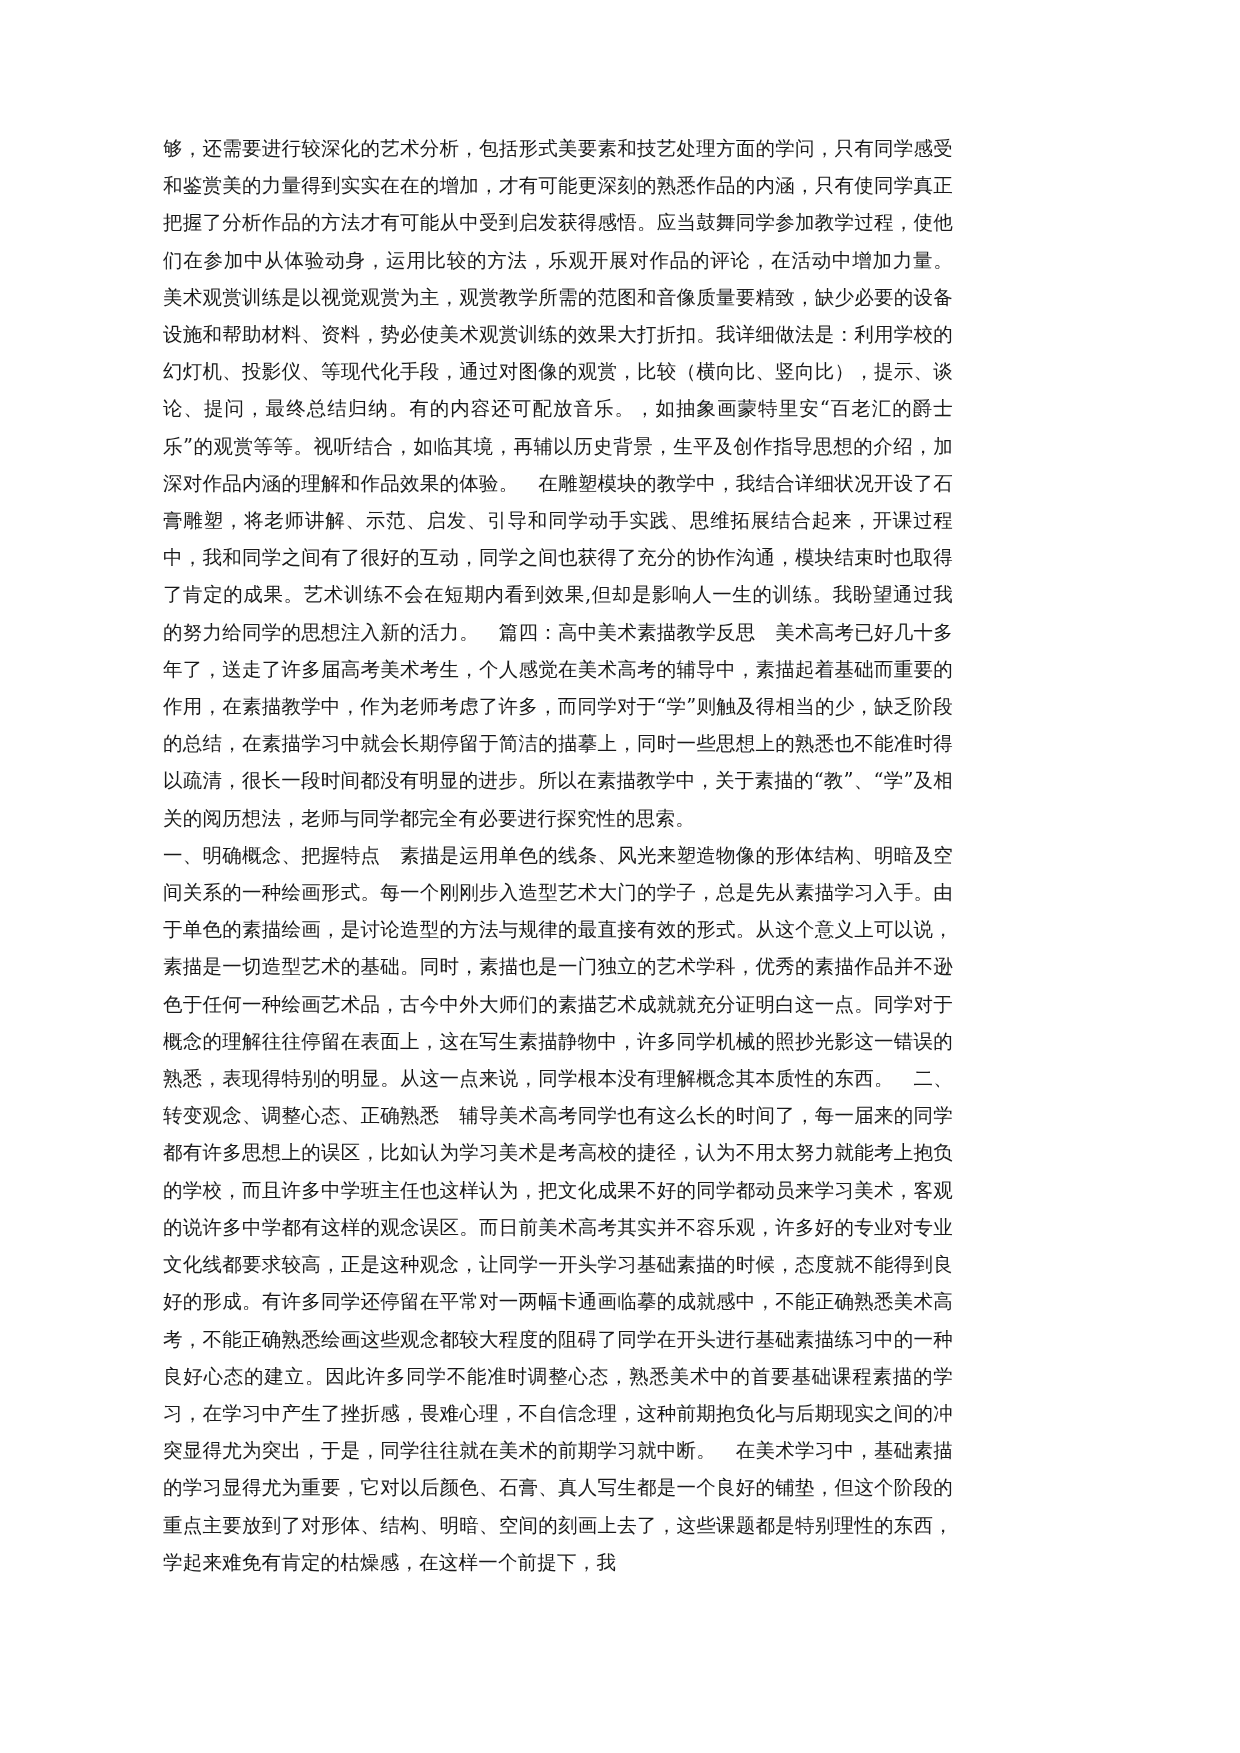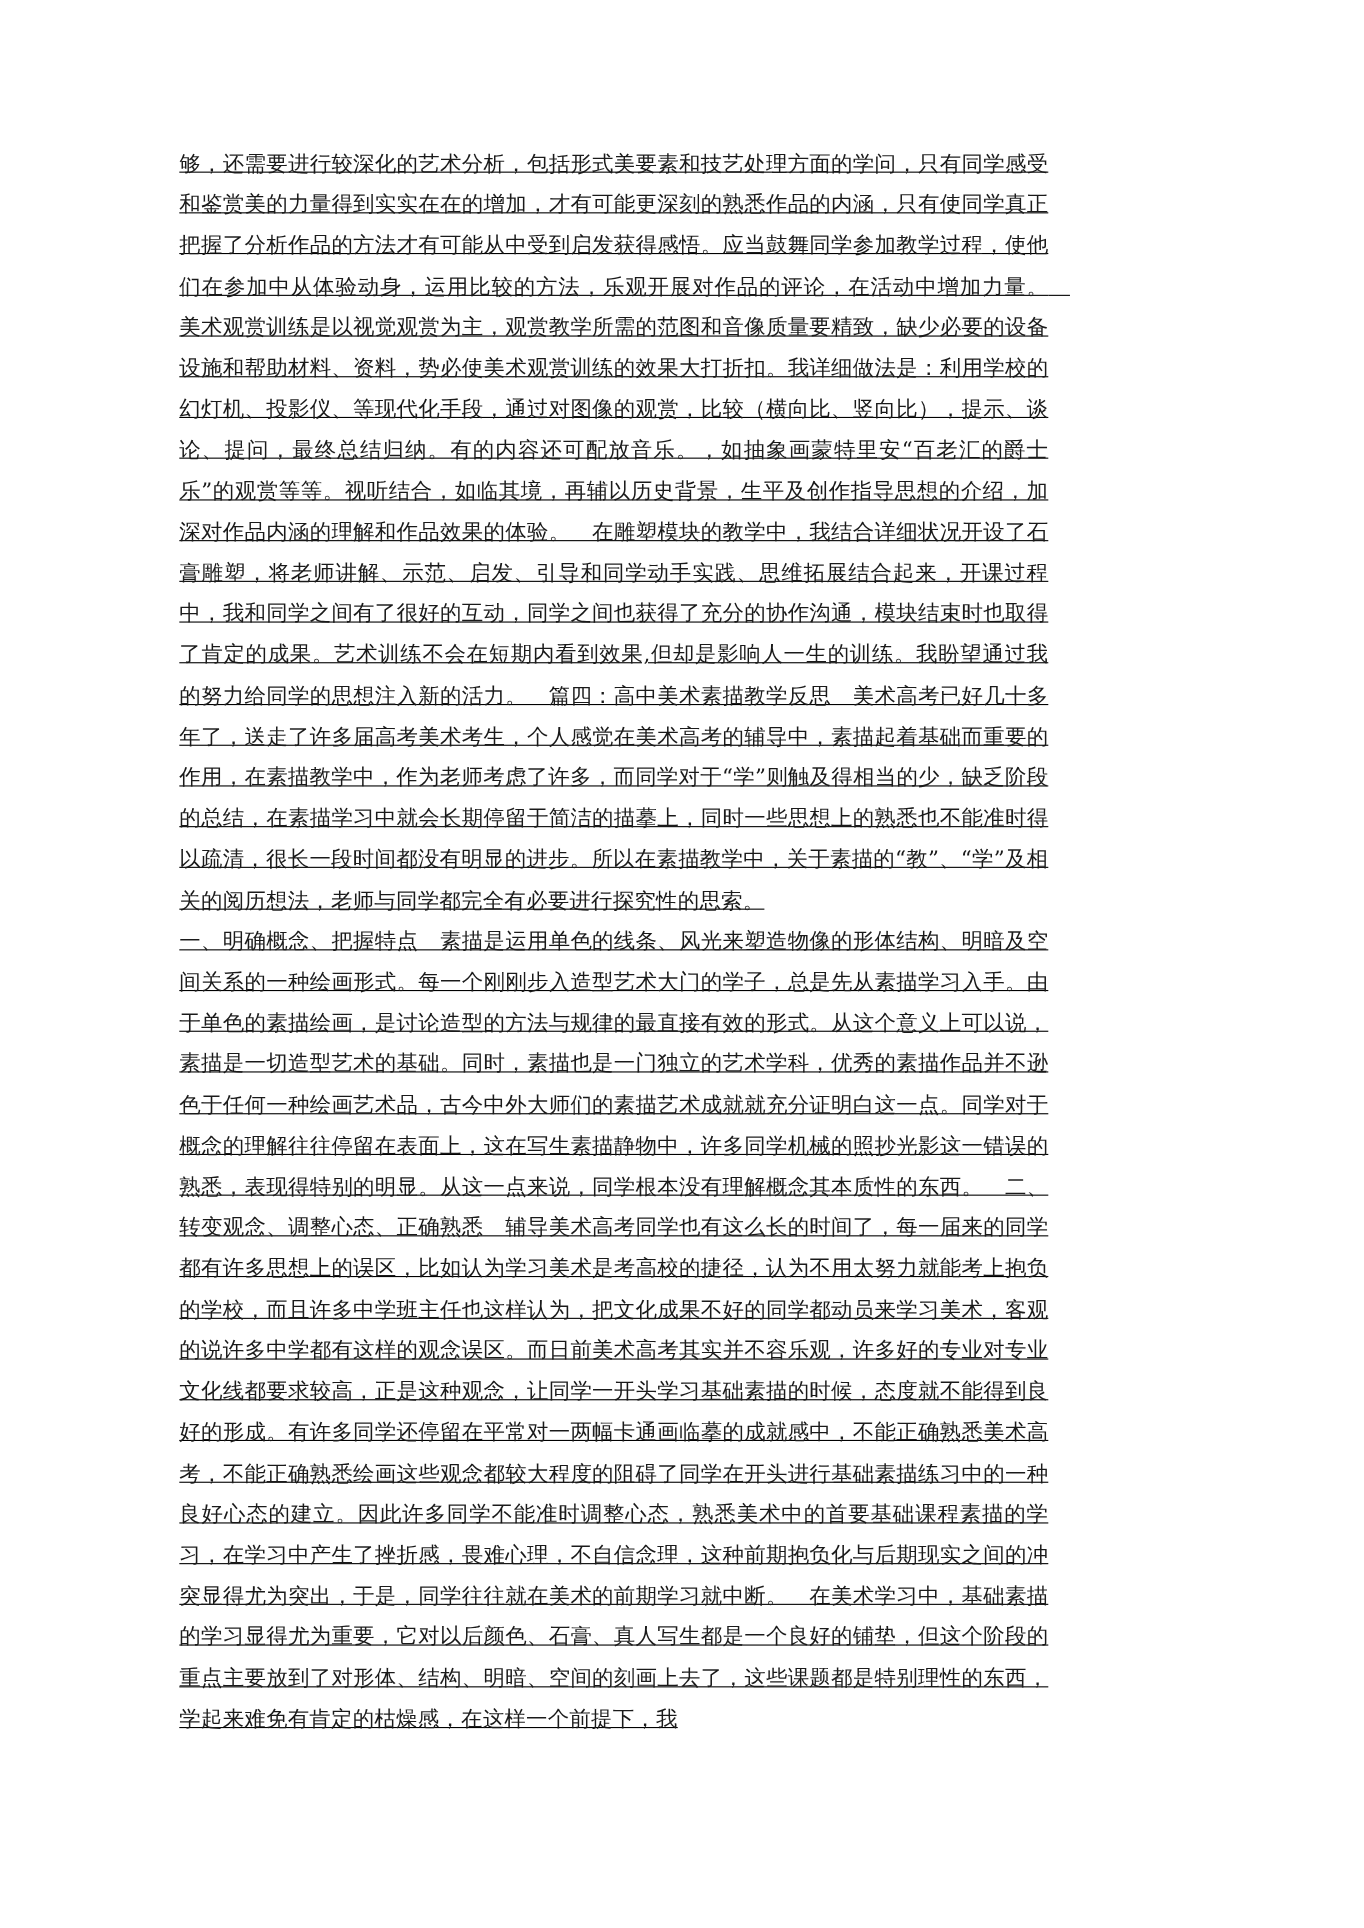--- a/index.html
+++ b/index.html
@@ -13,21 +13,20 @@
     background: #ffffff;
     position: relative;
     box-sizing: border-box;
     overflow: hidden;
   }
   .content {
     position: absolute;
     left: 163px;
     top: 130px;
     width: 790px;
-    text-decoration: underline;
   }
   .body-text {
     font-family: "DejaVu Serif", "Liberation Serif", serif;
     font-size: 19.5px;
     line-height: 37.2px;
     color: #1a1a1a;
     text-align: justify;
     text-justify: inter-ideograph;
     white-space: pre-wrap;
     margin: 0;

